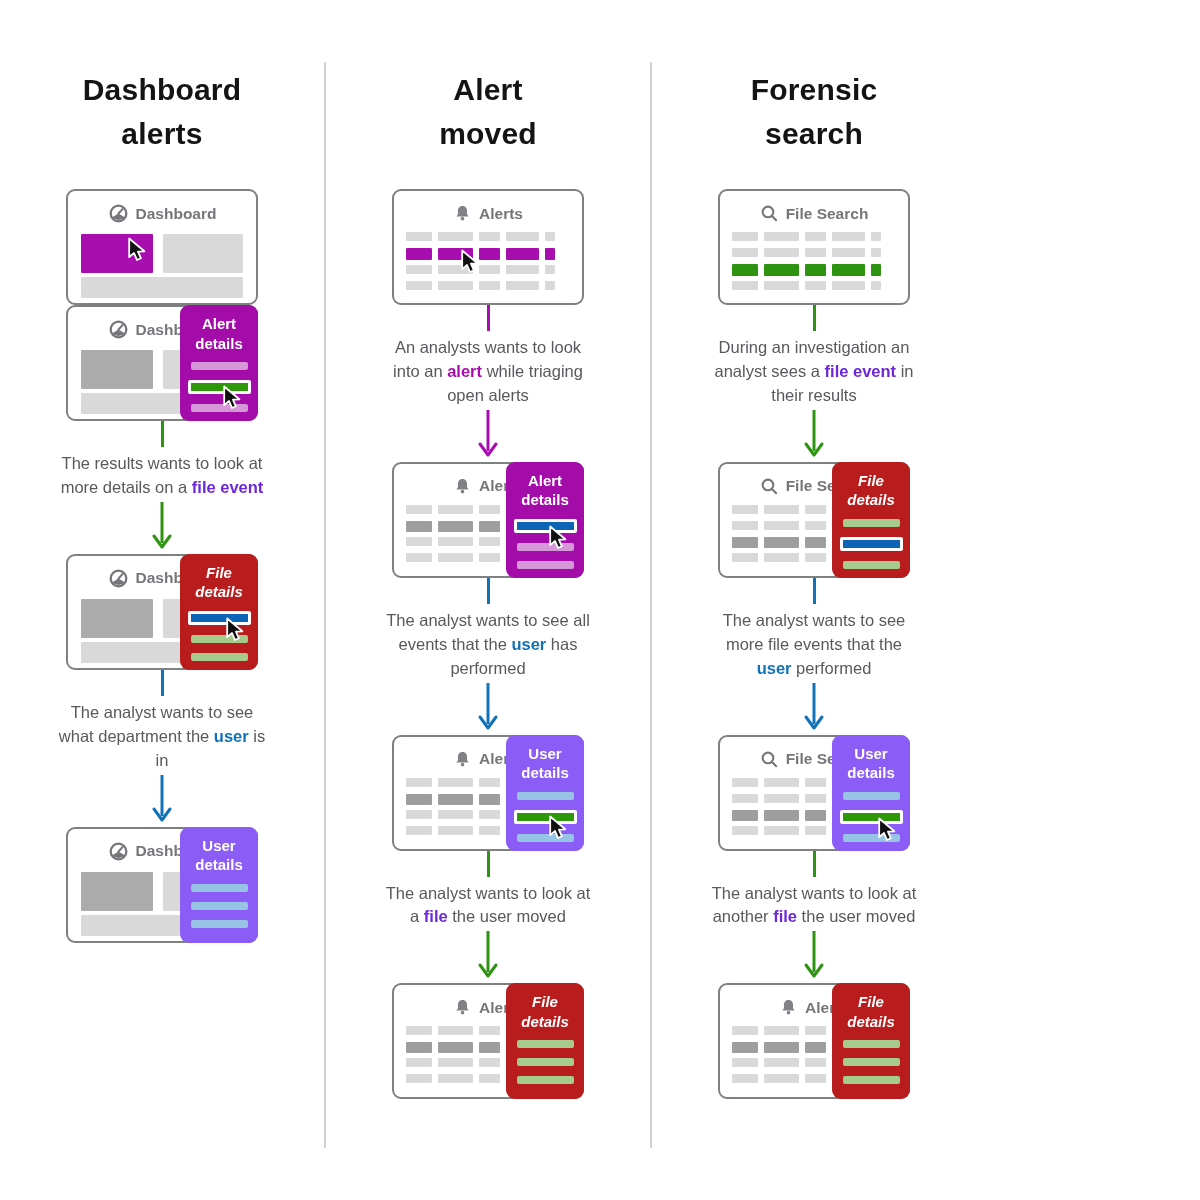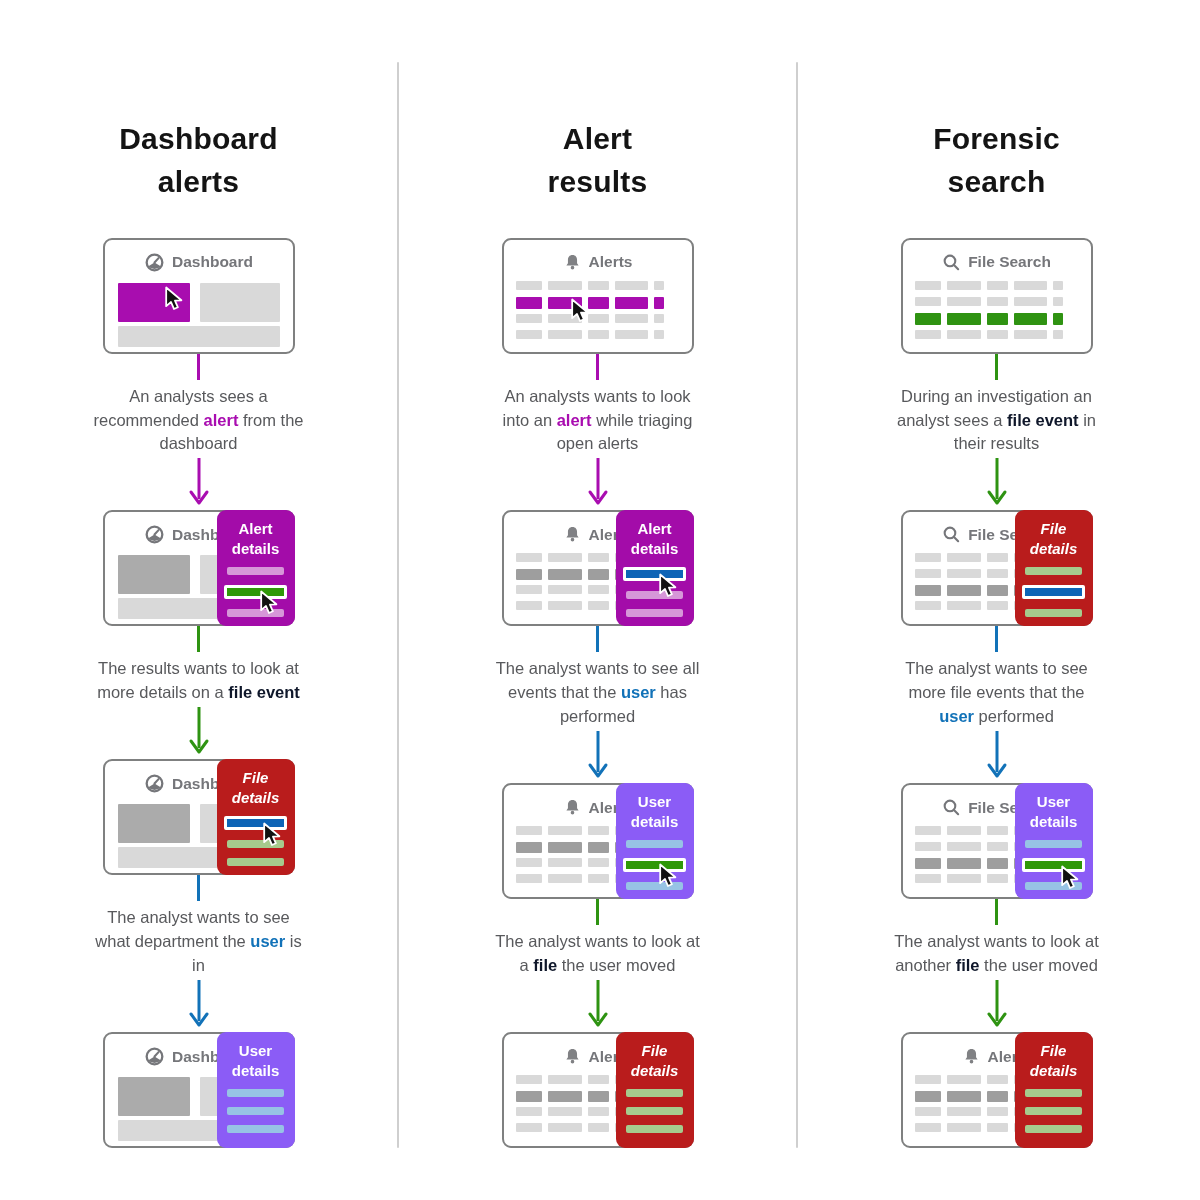--- a/index.html
+++ b/index.html
@@ -1,19 +1,19 @@
 <!DOCTYPE html>
 <html><head>
 <meta charset="utf-8">
 <style>
   * { margin:0; padding:0; box-sizing:border-box; }
   html,body { width:1200px; height:1200px; background:#ffffff;
     font-family:"Liberation Sans", sans-serif; }
   .layout { display:flex; padding-top:56px; }
-  .col { width:397px; display:flex; flex-direction:column; align-items:center;justify-content:flex-end; }
+  .col { width:324px; display:flex; flex-direction:column; align-items:center; }
   .divider { width:2px; background:#cfcfcf; height:1086px; margin-top:6px; border-radius:1px; }
 
   .col-title { font-size:30px; font-weight:700; color:#141414; text-align:center;
     line-height:1.45; margin:12px 0 34px; letter-spacing:.2px; }
 
   
   .card { position:relative; width:192px; height:116px; background:#fff;
     border:2px solid #7f8080; border-radius:9px; flex-shrink:0; }
   .card-header { height:38px; display:flex; align-items:center; justify-content:center;
     gap:7px; padding-top:7px; }
@@ -60,21 +60,21 @@
   
   .cursor { position:absolute; z-index:5; width:27px; height:27px; }
 
   
   .connector { display:flex; flex-direction:column; align-items:center; }
   .stub { width:3px; height:26px; }
   .stub-magenta{background:#a90db0;} .stub-green{background:#2e9312;} .stub-blue{background:#1272b8;}
   .caption { width:214px; text-align:center; font-size:16.5px; color:#58595c;
     line-height:1.45; margin:5px 0 1px; }
   .kw { font-weight:700; }
-  .kw-magenta{color:#a90db0;} .kw-green{color:#0f172a;} .kw-blue{color:#1272b8;}
+  .kw-magenta{color:#a90db0;} .kw-green{color:#6d28d9;} .kw-blue{color:#1272b8;}
   .arrow { display:block; margin-top:1px; }
 </style>
 </head>
 <body>
 
 <div class="layout">
 
   <div class="col">
     <div class="col-title">
       <span>Dashboard</span><br>
@@ -97,28 +97,20 @@
           <div class="blk blk-magenta"></div>
           <div class="blk blk-light"></div>
         </div>
         <div class="blk strip"></div>
       </div>
       <svg class="cursor" style="left:55px;top:45px" viewBox="0 0 24 24">
           <path d="M5.5 2.2 L5.5 18.8 L9.8 15.1 L12.4 21.3 L15.9 19.8 L13.3 13.8 L19 13.6 Z" fill="#111" stroke="#fff" stroke-width="1.6" stroke-linejoin="round"></path>
         </svg>
     </div>
 
-    <div class="connector">
-      <div class="stub stub-magenta"></div>
-      <p class="caption"><span>An analysts sees a recommended </span><b class="kw kw-magenta">alert</b><span> from the dashboard</span></p>
-      <svg class="arrow" width="24" height="52">
-          <line x1="12" y1="0" x2="12" y2="41" stroke="#a90db0" stroke-width="3"></line>
-          <polyline points="4,34 12,45 20,34" fill="none" stroke="#a90db0" stroke-width="3" stroke-linecap="round" stroke-linejoin="round"></polyline>
-        </svg>
-    </div>
 
     <div class="card">
       <div class="card-header">
         <span class="icon">
           <svg width="21" height="21" viewBox="0 0 22 22">
               <circle cx="11" cy="11" r="8.2" fill="none" stroke="#75767a" stroke-width="2.4"></circle>
               <path d="M4.6 14.8 A8.2 8.2 0 0 0 17.4 14.8 L11 11 Z" fill="#75767a"></path>
               <line x1="11" y1="11" x2="15.2" y2="6.4" stroke="#75767a" stroke-width="2.2" stroke-linecap="round"></line>
             </svg>
         </span>
@@ -214,21 +206,21 @@
         <div class="pbar light-blue"></div>
       </div>
     </div>
   </div>
 
   <div class="divider"></div>
 
   <div class="col">
     <div class="col-title">
       <span>Alert</span><br>
-      <span>results</span>
+      <span>moved</span>
     </div>
 
     <div class="card">
       <div class="card-header">
         <span class="icon">
           <svg width="19" height="19" viewBox="0 0 20 20">
               <path d="M10 2.2 C6.8 2.2 5.2 4.6 5.2 7.6 L5.2 10.8 L3.6 13.2 L16.4 13.2 L14.8 10.8 L14.8 7.6 C14.8 4.6 13.2 2.2 10 2.2 Z" fill="#808184"></path>
               <circle cx="10" cy="15.4" r="1.9" fill="#808184"></circle>
             </svg>
         </span>

